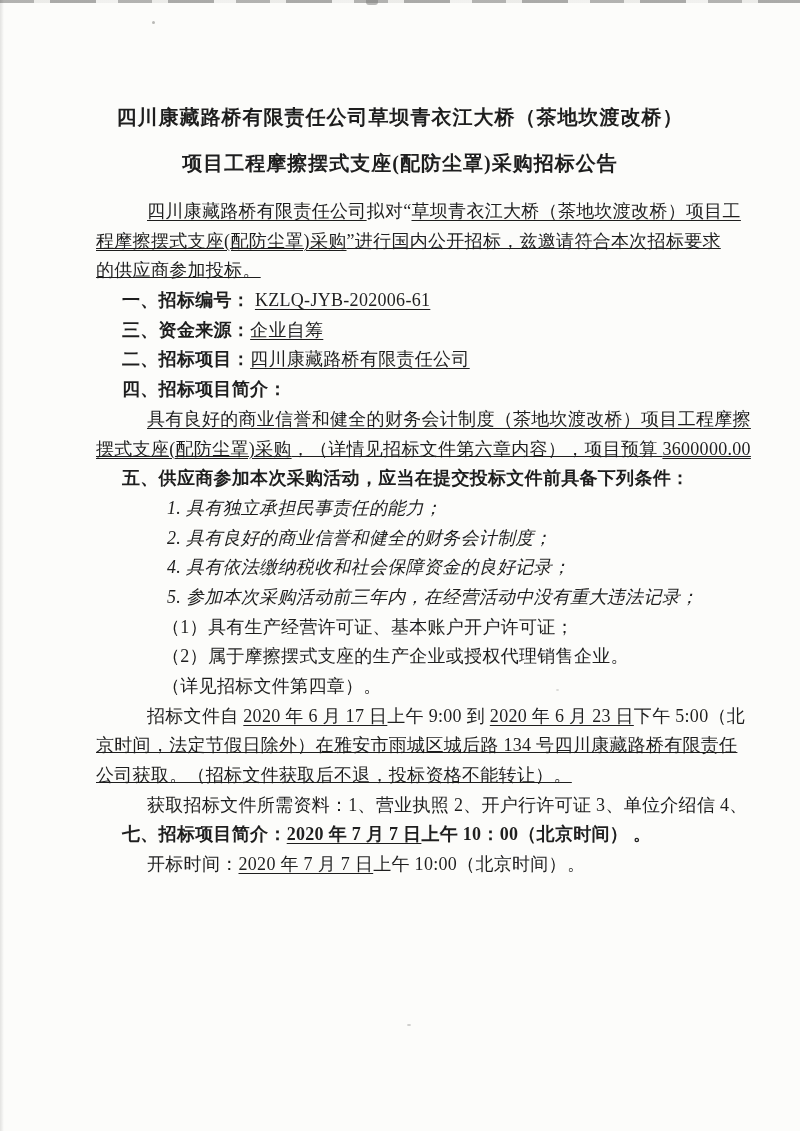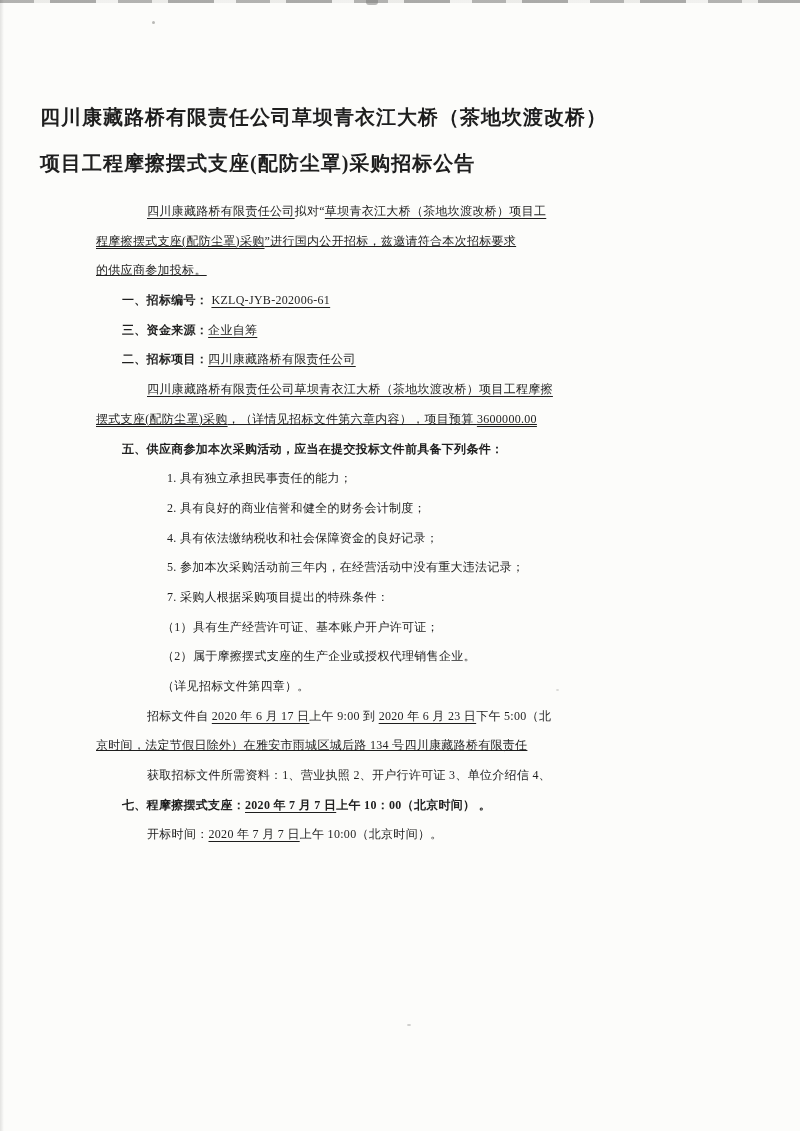--- a/index.html
+++ b/index.html
@@ -45,42 +45,43 @@
     background: #b9b9b6;
     border-radius: 50%;
   }
   .speck.s1 { left: 152px; top: 21px; width: 3px; height: 3px; }
   .speck.s2 { left: 407px; top: 1024px; width: 4px; height: 2px; opacity:.7; }
   .speck.s3 { left: 556px; top: 689px; width: 3px; height: 2px; opacity:.5; }
 
   .doc-title {
     position: absolute;
     top: 95px; left: 40px; right: 40px;
+    text-align: center;
     font-size: 20px;
     line-height: 45.5px;
     font-weight: bold;
     letter-spacing: 1px;
   }
   .doc-lines {
     position: absolute;
     top: 197px;
     left: 96px;
     width: 612px;
-    font-size: 12px;
+    font-size: 18px;
     letter-spacing: 0.3px;
   }
   .line {
     height: 29.7px;
     line-height: 29.7px;
     white-space: nowrap;
   }
   .line.flush  { padding-left: 0; text-decoration: underline; }
   .line.header { padding-left: 26px; }
   .line.para   { padding-left: 51px; }
-  .line.item   { padding-left: 71px; }
+  .line.item   { padding-left: 71px; font-style: italic; }
   .line.paren  { padding-left: 66px; }
   .seg.u {
     text-decoration: underline;
     text-underline-offset: 3px;
     text-decoration-thickness: 1px;
   }
   .seg.b { font-weight: bold; }
 </style>
 </head>
 <body>
@@ -98,30 +99,31 @@
     <div>项目工程摩擦摆式支座(配防尘罩)采购招标公告</div>
   </div>
 
   <div class="doc-lines">
       <div class="line para"><span class="seg u">四川康藏路桥有限责任公司</span><span class="seg">拟对“</span><span class="seg u">草坝青衣江大桥（茶地坎渡改桥）项目工</span></div>
       <div class="line flush"><span class="seg u">程摩擦摆式支座(配防尘罩)采购</span><span class="seg">”进行国内公开招标，兹邀请符合本次招标要求</span></div>
       <div class="line flush"><span class="seg">的供应商参加投标。</span></div>
       <div class="line header"><span class="seg b">一、招标编号：</span><span class="seg">  </span><span class="seg u">KZLQ-JYB-202006-61</span></div>
       <div class="line header"><span class="seg b">三、资金来源：</span><span class="seg u">企业自筹</span></div>
       <div class="line header"><span class="seg b">二、招标项目：</span><span class="seg u">四川康藏路桥有限责任公司</span></div>
-      <div class="line para"><span class="seg u">四川康藏路桥有限责任公司草坝青衣江大桥（茶地坎渡改桥）项目工程摩擦</span></div>
+      <div class="line header"><span class="seg b">四、招标项目简介：</span></div>
+      <div class="line para"><span class="seg u">具有良好的商业信誉和健全的财务会计制度（茶地坎渡改桥）项目工程摩擦</span></div>
       <div class="line flush"><span class="seg u">摆式支座(配防尘罩)采购</span><span class="seg">，（详情见招标文件第六章内容），项目预算 </span><span class="seg u">3600000.00</span></div>
       <div class="line header"><span class="seg b">五、供应商参加本次采购活动，应当在提交投标文件前具备下列条件：</span></div>
       <div class="line item"><span class="seg">1. 具有独立承担民事责任的能力；</span></div>
       <div class="line item"><span class="seg">2. 具有良好的商业信誉和健全的财务会计制度；</span></div>
       <div class="line item"><span class="seg">4. 具有依法缴纳税收和社会保障资金的良好记录；</span></div>
       <div class="line item"><span class="seg">5. 参加本次采购活动前三年内，在经营活动中没有重大违法记录；</span></div>
-      <div class="line item"><span class="seg">7. 采购人根据采购项目提出的特殊条件：</span></div>
       <div class="line paren"><span class="seg">（1）具有生产经营许可证、基本账户开户许可证；</span></div>
       <div class="line paren"><span class="seg">（2）属于摩擦摆式支座的生产企业或授权代理销售企业。</span></div>
       <div class="line paren"><span class="seg">（详见招标文件第四章）。</span></div>
       <div class="line para"><span class="seg">招标文件自 </span><span class="seg u">2020 年 6 月 17 日</span><span class="seg">上午 9:00 到 </span><span class="seg u">2020 年 6 月 23 日</span><span class="seg">下午 5:00（北</span></div>
       <div class="line flush"><span class="seg">京时间，法定节假日除外）在雅安市雨城区城后路 134 号四川康藏路桥有限责任</span></div>
+      <div class="line flush"><span class="seg">公司获取。（招标文件获取后不退，投标资格不能转让）。</span></div>
       <div class="line para"><span class="seg">获取招标文件所需资料：1、营业执照 2、开户行许可证 3、单位介绍信 4、</span></div>
-      <div class="line header"><span class="seg b">七、程摩擦摆式支座：</span><span class="seg u b">2020 年 7 月 7 日</span><span class="seg b">上午 10：00（北京时间） 。</span></div>
+      <div class="line header"><span class="seg b">七、招标项目简介：</span><span class="seg u b">2020 年 7 月 7 日</span><span class="seg b">上午 10：00（北京时间） 。</span></div>
       <div class="line para"><span class="seg">开标时间：</span><span class="seg u">2020 年 7 月 7 日</span><span class="seg">上午 10:00（北京时间）。</span></div>
     </div>
 </div>
 
 </body></html>

